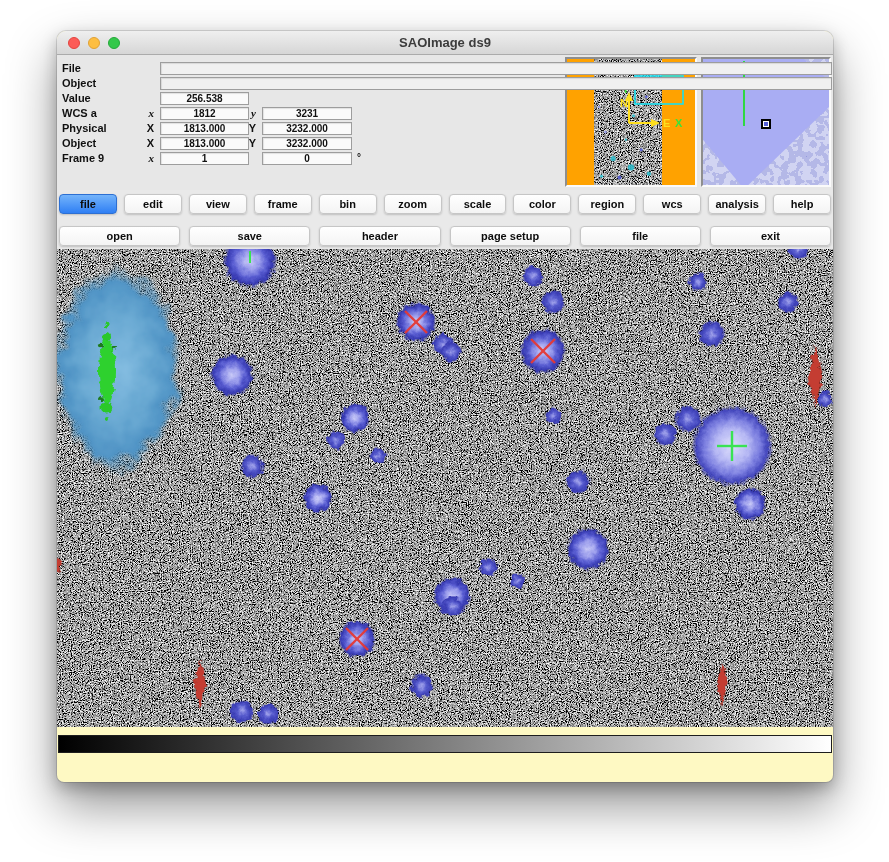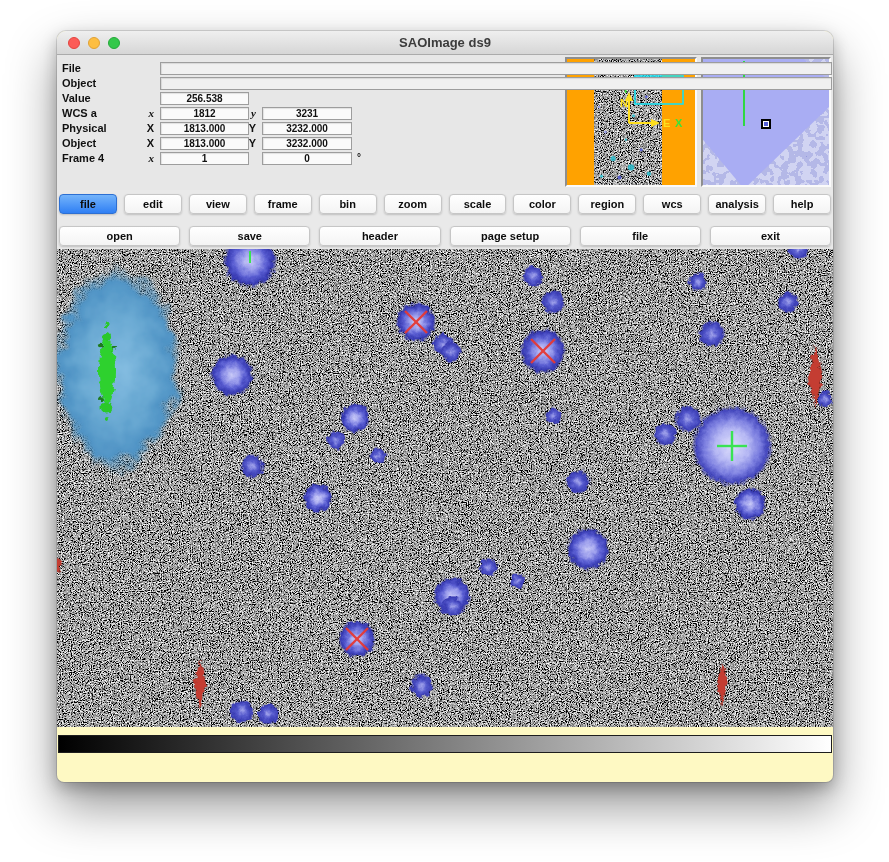--- a/index.html
+++ b/index.html
@@ -131,21 +131,21 @@
       <div class="lbl" style="top: 67px;">Physical</div>
       <div class="sub" style="left: 80px; top: 67px;">X</div>
       <div class="field" style="left: 103px; top: 67px; width: 89px;">1813.000</div>
       <div class="sub" style="left: 182px; top: 67px;">Y</div>
       <div class="field" style="left: 205px; top: 67px; width: 90px;">3232.000</div>
       <div class="lbl" style="top: 82px;">Object</div>
       <div class="sub" style="left: 80px; top: 82px;">X</div>
       <div class="field" style="left: 103px; top: 82px; width: 89px;">1813.000</div>
       <div class="sub" style="left: 182px; top: 82px;">Y</div>
       <div class="field" style="left: 205px; top: 82px; width: 90px;">3232.000</div>
-      <div class="lbl" style="top: 97px;">Frame 4</div>
+      <div class="lbl" style="top: 97px;">Frame 9</div>
       <div class="sub it" style="left: 80px; top: 97px;">x</div>
       <div class="field" style="left: 103px; top: 97px; width: 89px;">1</div>
       <div class="field" style="left: 205px; top: 97px; width: 90px;">0</div>
       <div class="suffix" style="left: 300px; top: 97px;">°</div>
     </div>
 
   <div class="menus">
     <div class="mrow" id="mrow1">
         <div class="btn active">file</div>
         <div class="btn">edit</div>

